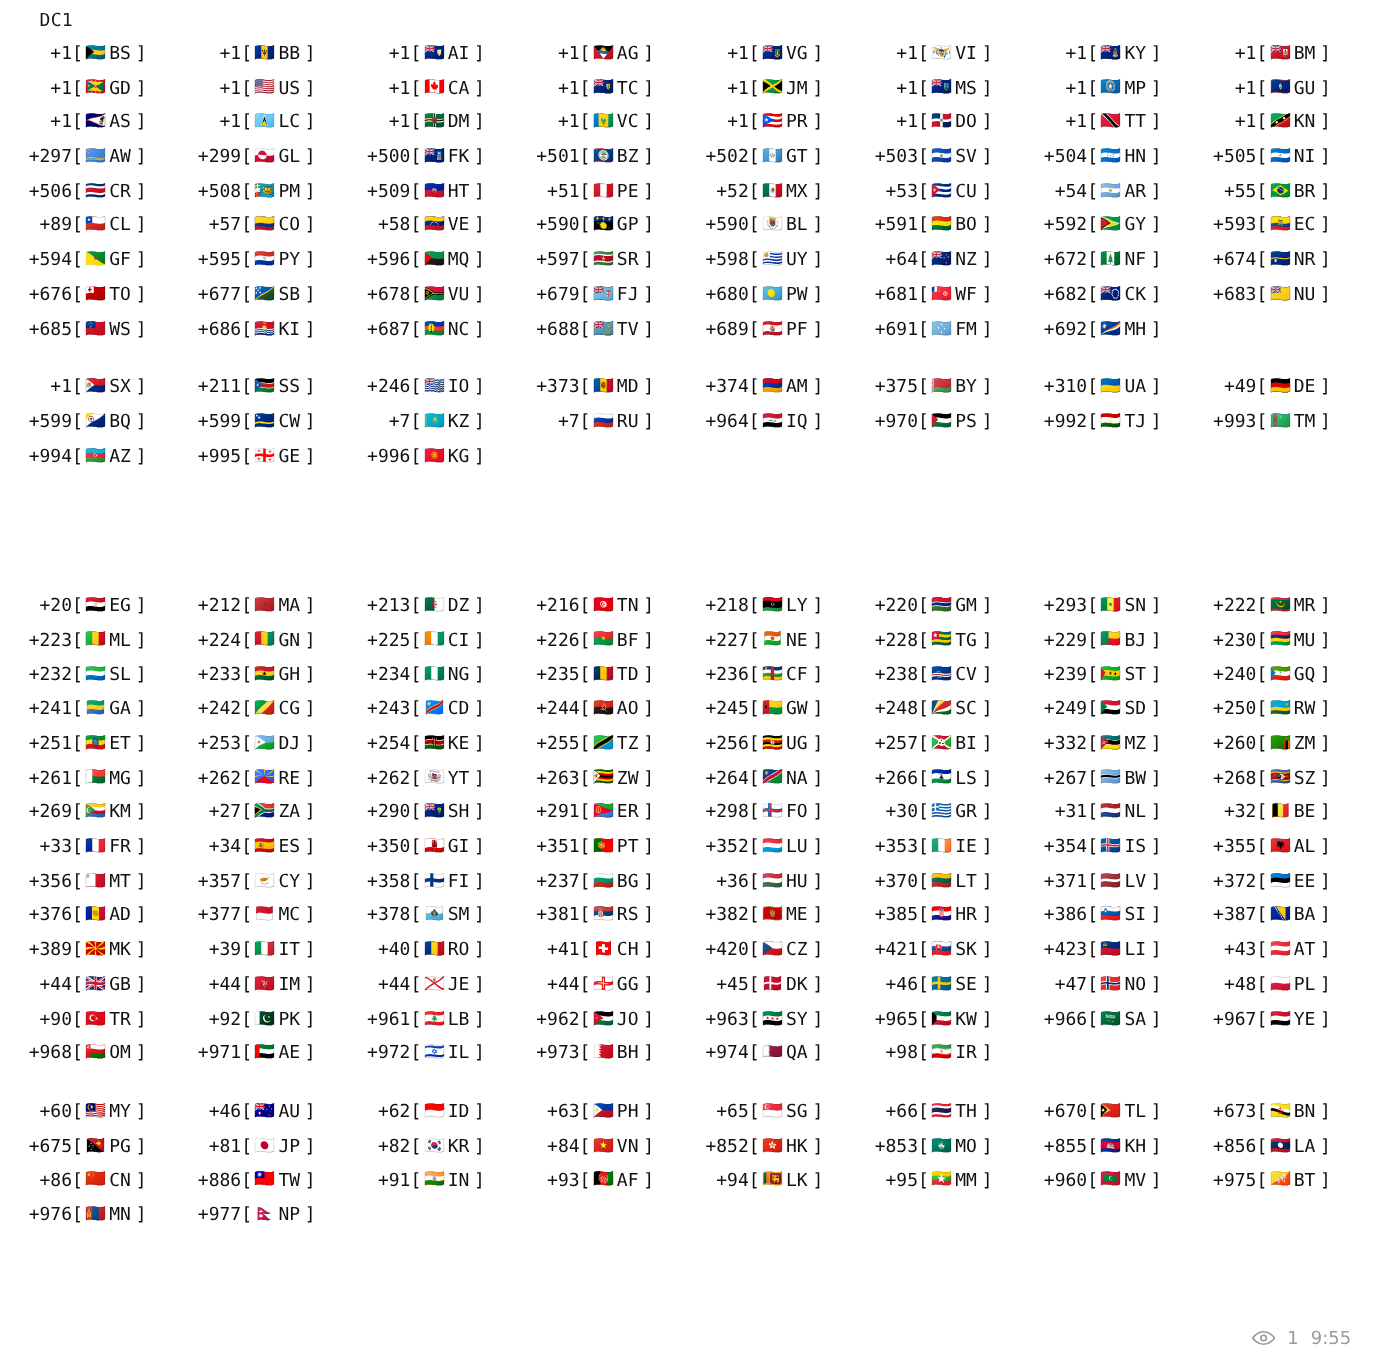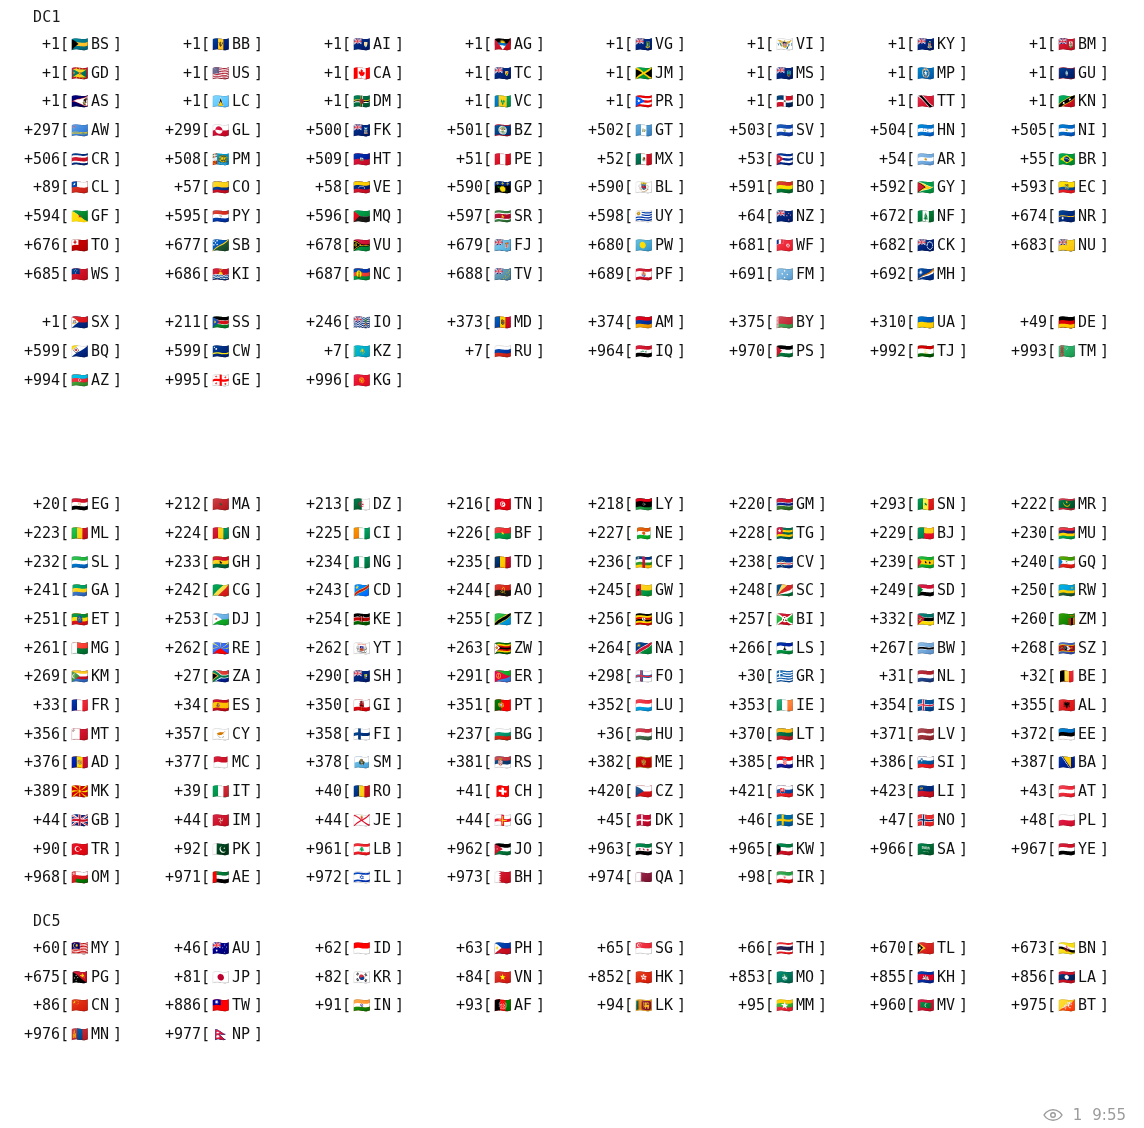--- a/index.html
+++ b/index.html
@@ -1511,21 +1511,20 @@
             <span class="code">+98</span>
             <span class="brk">[</span>
             <span class="flag">🇮🇷</span>
             <span class="iso">IR</span>
             <span class="brk">]</span>
           </div>
         </div>
         <div class="gap"></div>
       </div>
       <div class="group">
-        <div class="group-title">DC5</div>
         <div class="grid">
           <div class="cell">
             <span class="code">+60</span>
             <span class="brk">[</span>
             <span class="flag">🇲🇾</span>
             <span class="iso">MY</span>
             <span class="brk">]</span>
           </div>
           <div class="cell">
             <span class="code">+46</span>

